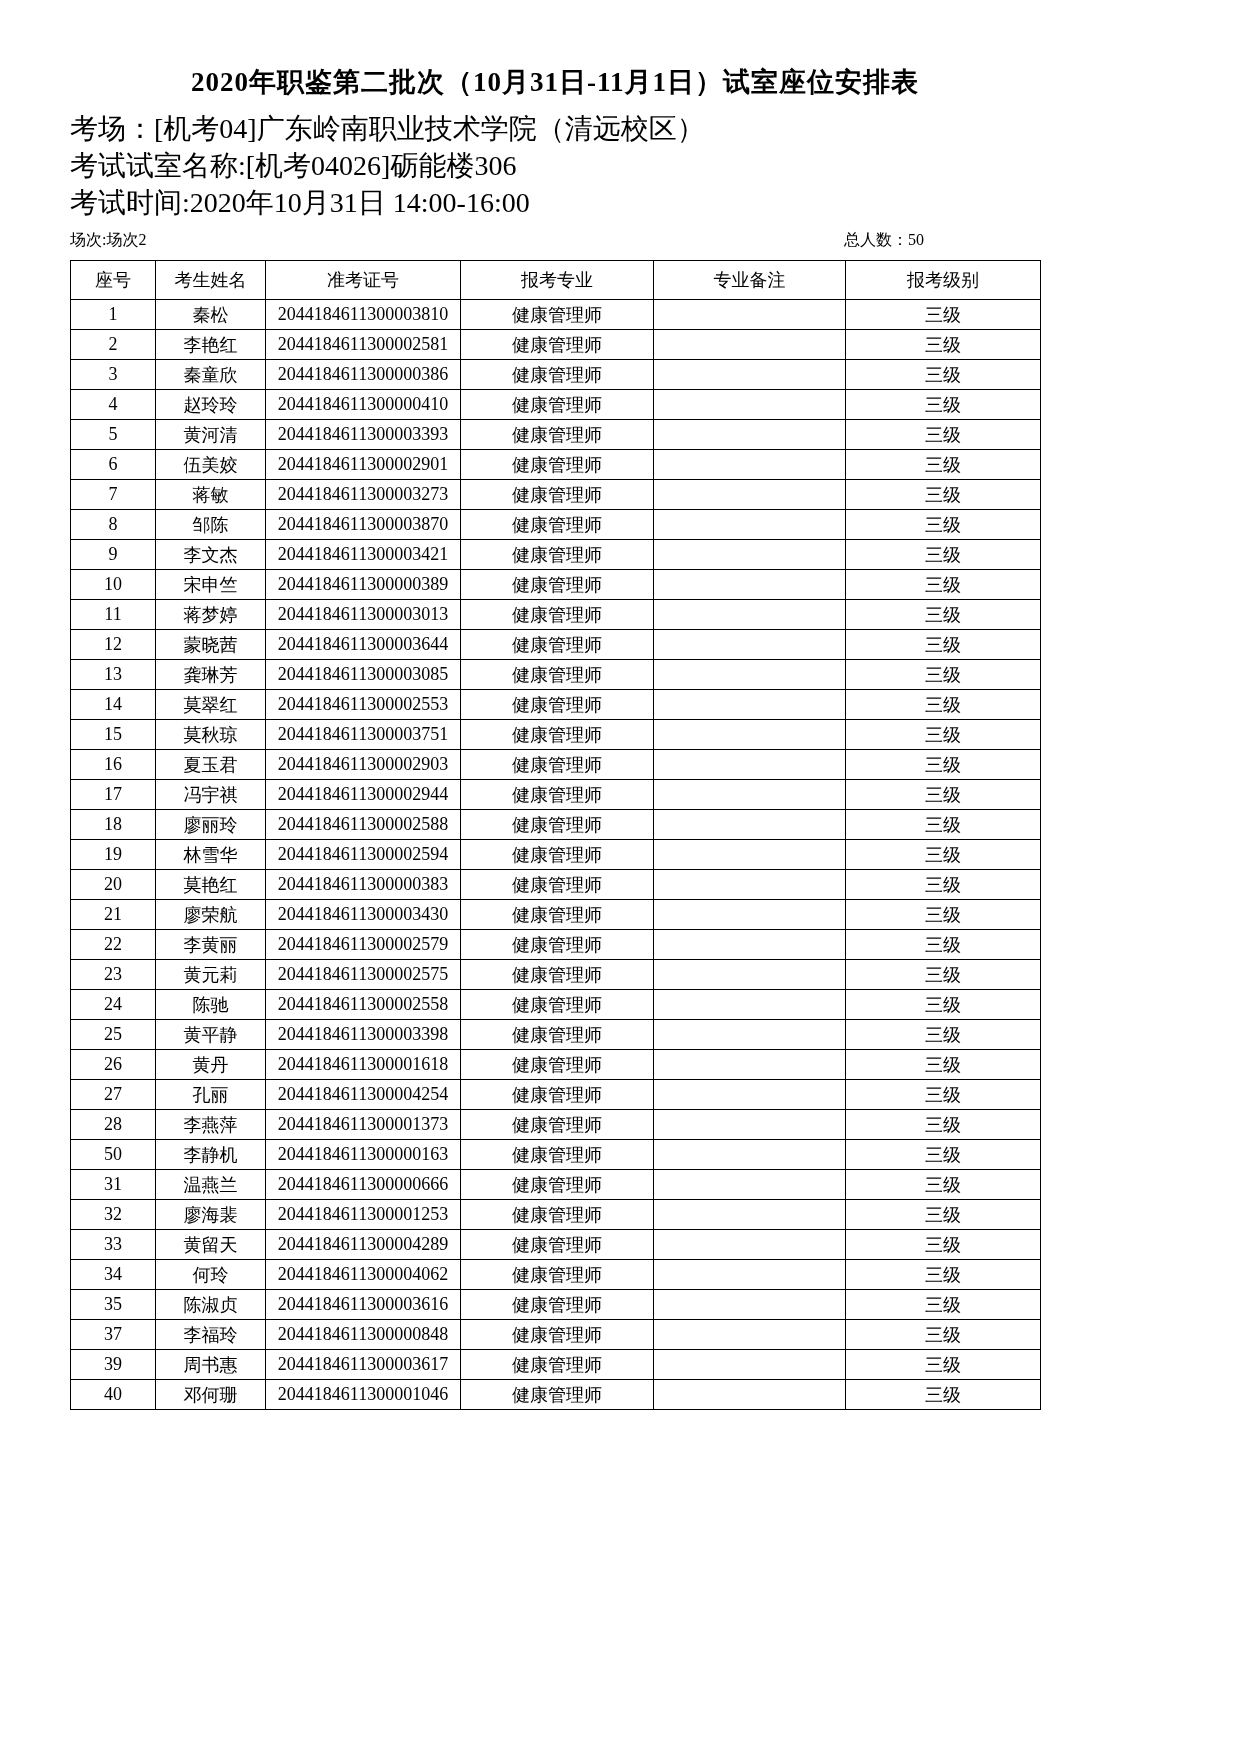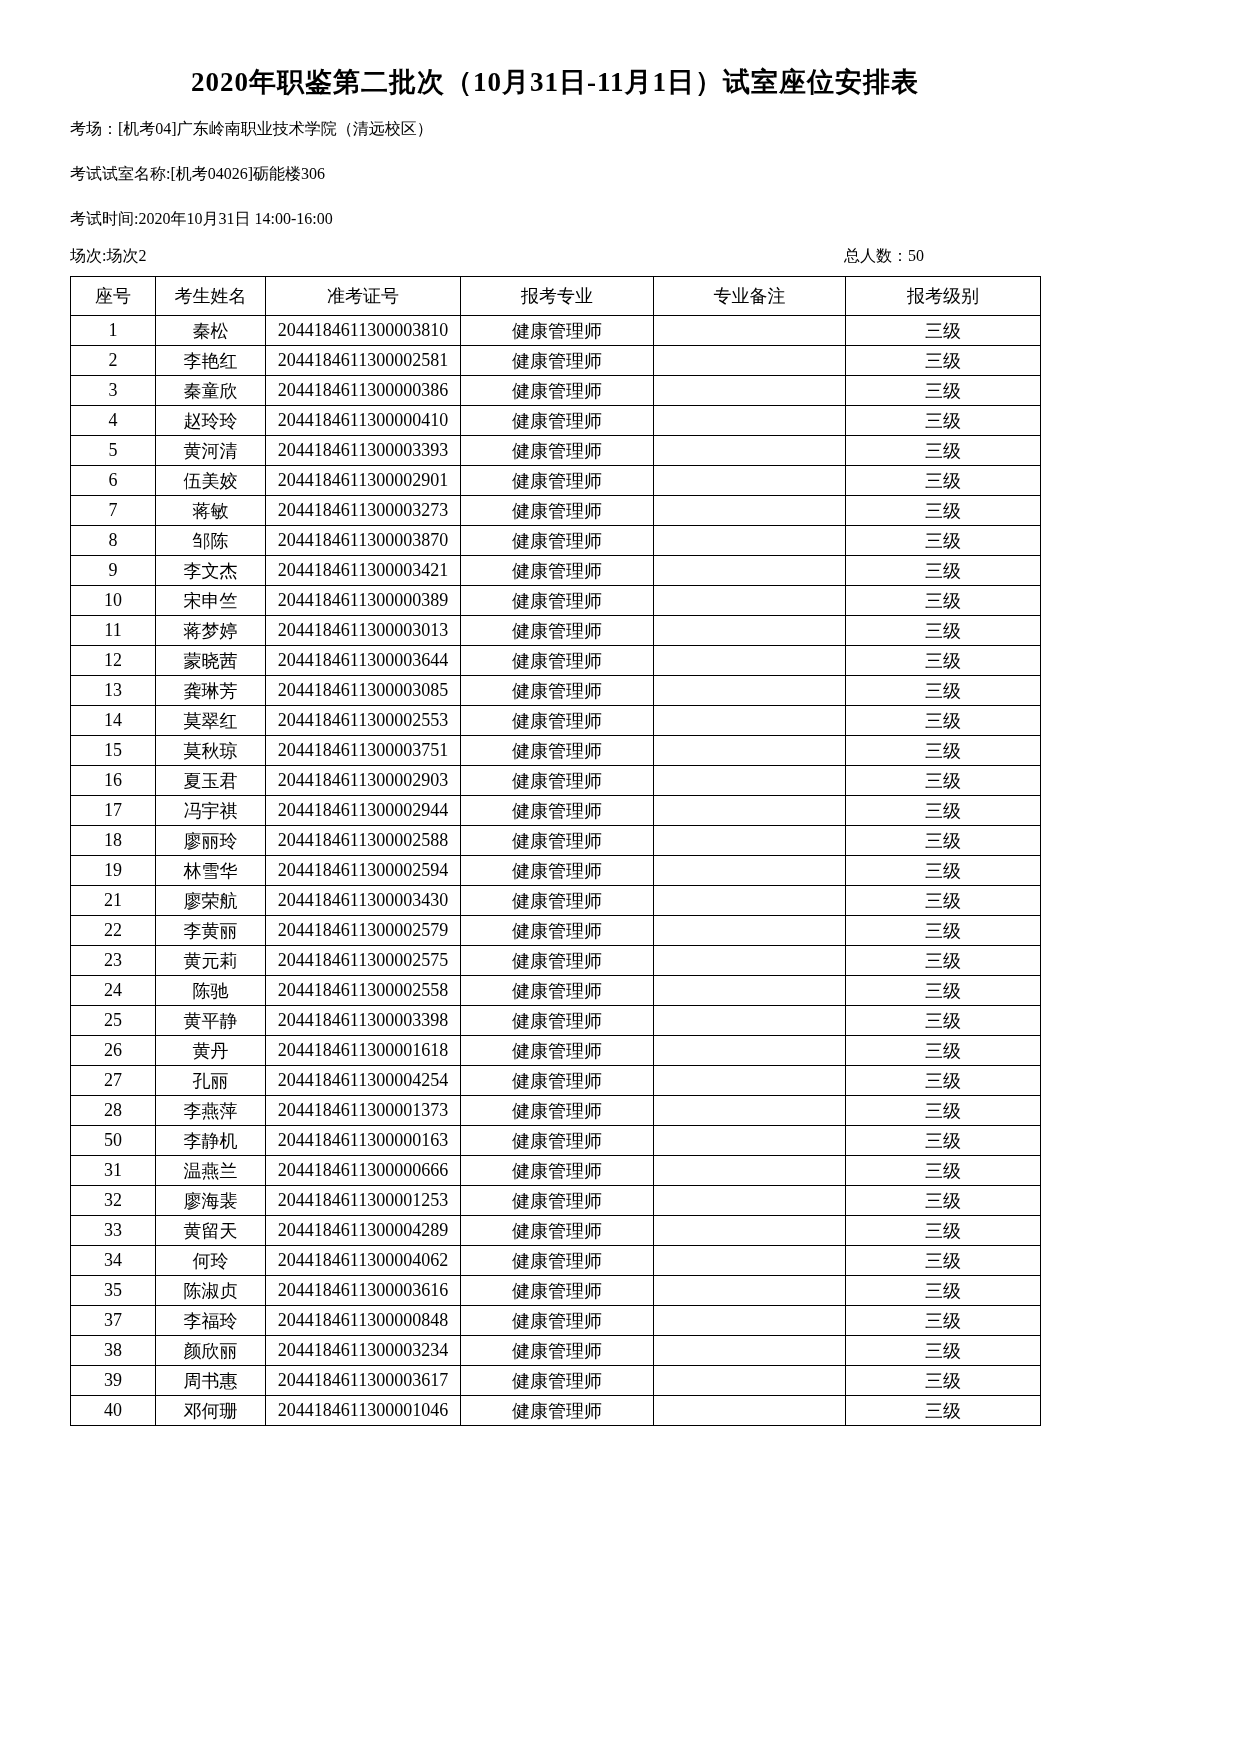--- a/index.html
+++ b/index.html
@@ -24,24 +24,23 @@
   }
   .doc-title {
     text-align: center;
     font-size: 27px;
     font-weight: bold;
     line-height: 40px;
     margin: 0 0 8px 0;
     letter-spacing: 1px;
   }
   .info-line {
-    font-size: 16px;
+    font-size: 28px;
     line-height: 37px;
     white-space: nowrap;
-    margin-top: 8px;
   }
   .session-row {
     display: flex;
     justify-content: space-between;
     align-items: baseline;
     font-size: 16px;
     line-height: 37px;
     margin-bottom: 2px;
   }
   .session-row .total {
@@ -260,20 +259,28 @@
           </tr>
           <tr>
             <td>19</td>
             <td>林雪华</td>
             <td>2044184611300002594</td>
             <td>健康管理师</td>
             <td></td>
             <td>三级</td>
           </tr>
           <tr>
+            <td>20</td>
+            <td>莫艳红</td>
+            <td>2044184611300000383</td>
+            <td>健康管理师</td>
+            <td></td>
+            <td>三级</td>
+          </tr>
+          <tr>
             <td>21</td>
             <td>廖荣航</td>
             <td>2044184611300003430</td>
             <td>健康管理师</td>
             <td></td>
             <td>三级</td>
           </tr>
           <tr>
             <td>22</td>
             <td>李黄丽</td>
@@ -380,28 +387,20 @@
           </tr>
           <tr>
             <td>37</td>
             <td>李福玲</td>
             <td>2044184611300000848</td>
             <td>健康管理师</td>
             <td></td>
             <td>三级</td>
           </tr>
           <tr>
-            <td>38</td>
-            <td>颜欣丽</td>
-            <td>2044184611300003234</td>
-            <td>健康管理师</td>
-            <td></td>
-            <td>三级</td>
-          </tr>
-          <tr>
             <td>39</td>
             <td>周书惠</td>
             <td>2044184611300003617</td>
             <td>健康管理师</td>
             <td></td>
             <td>三级</td>
           </tr>
           <tr>
             <td>40</td>
             <td>邓何珊</td>

